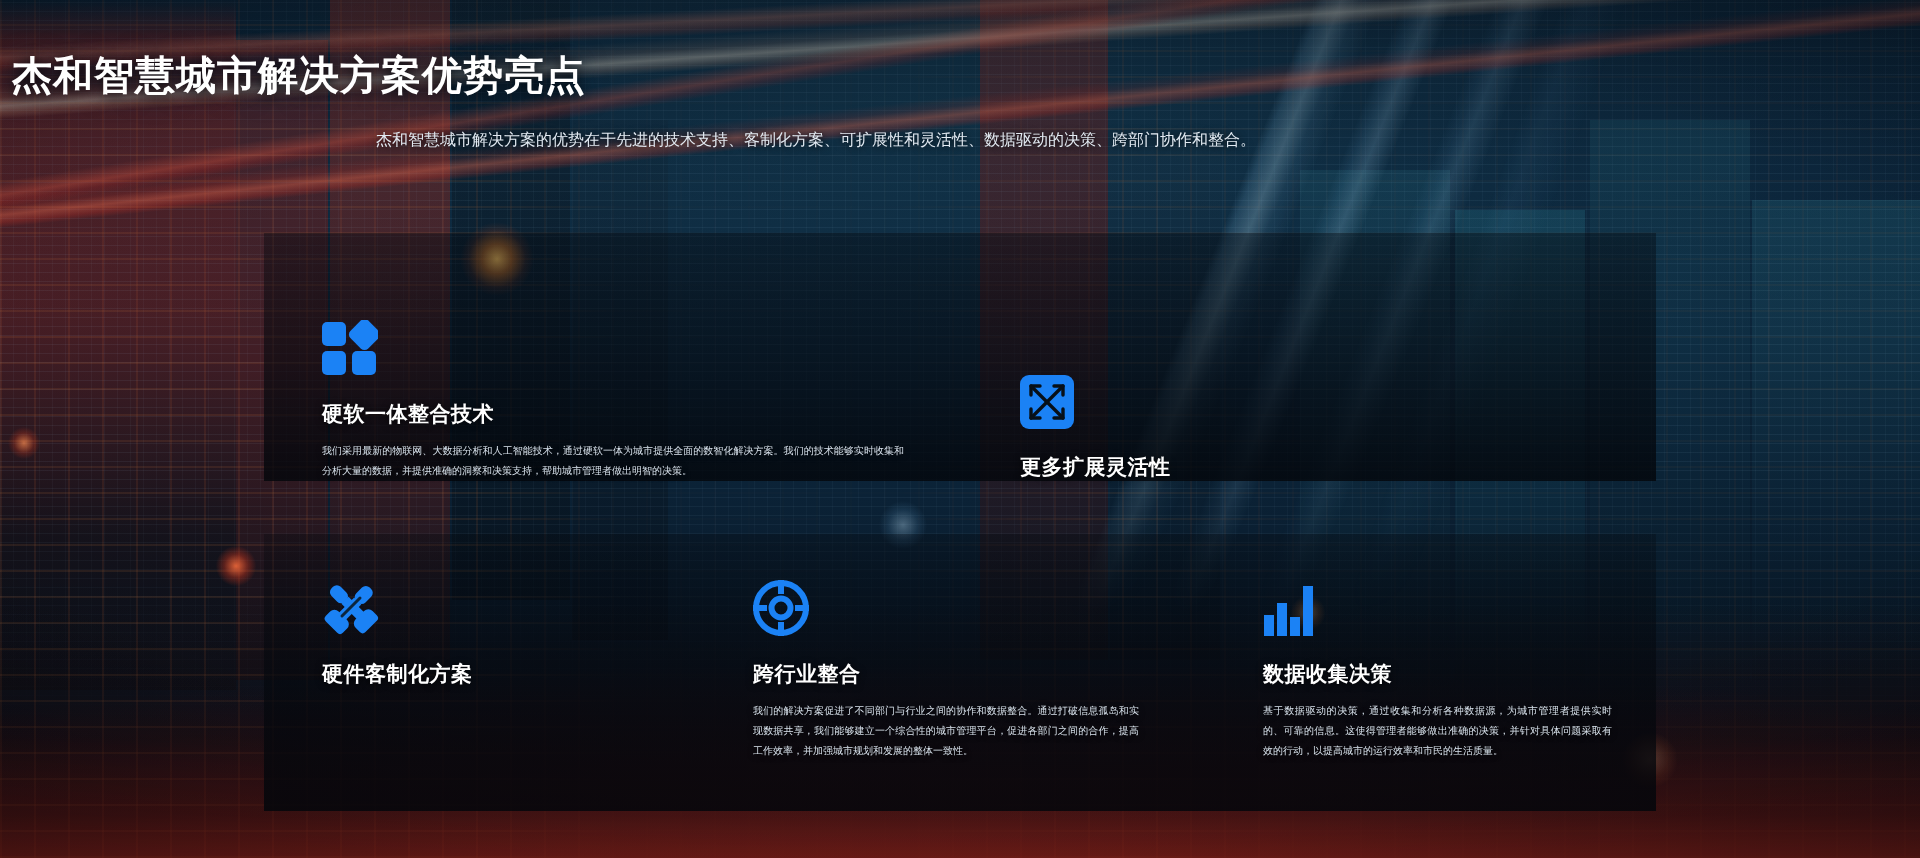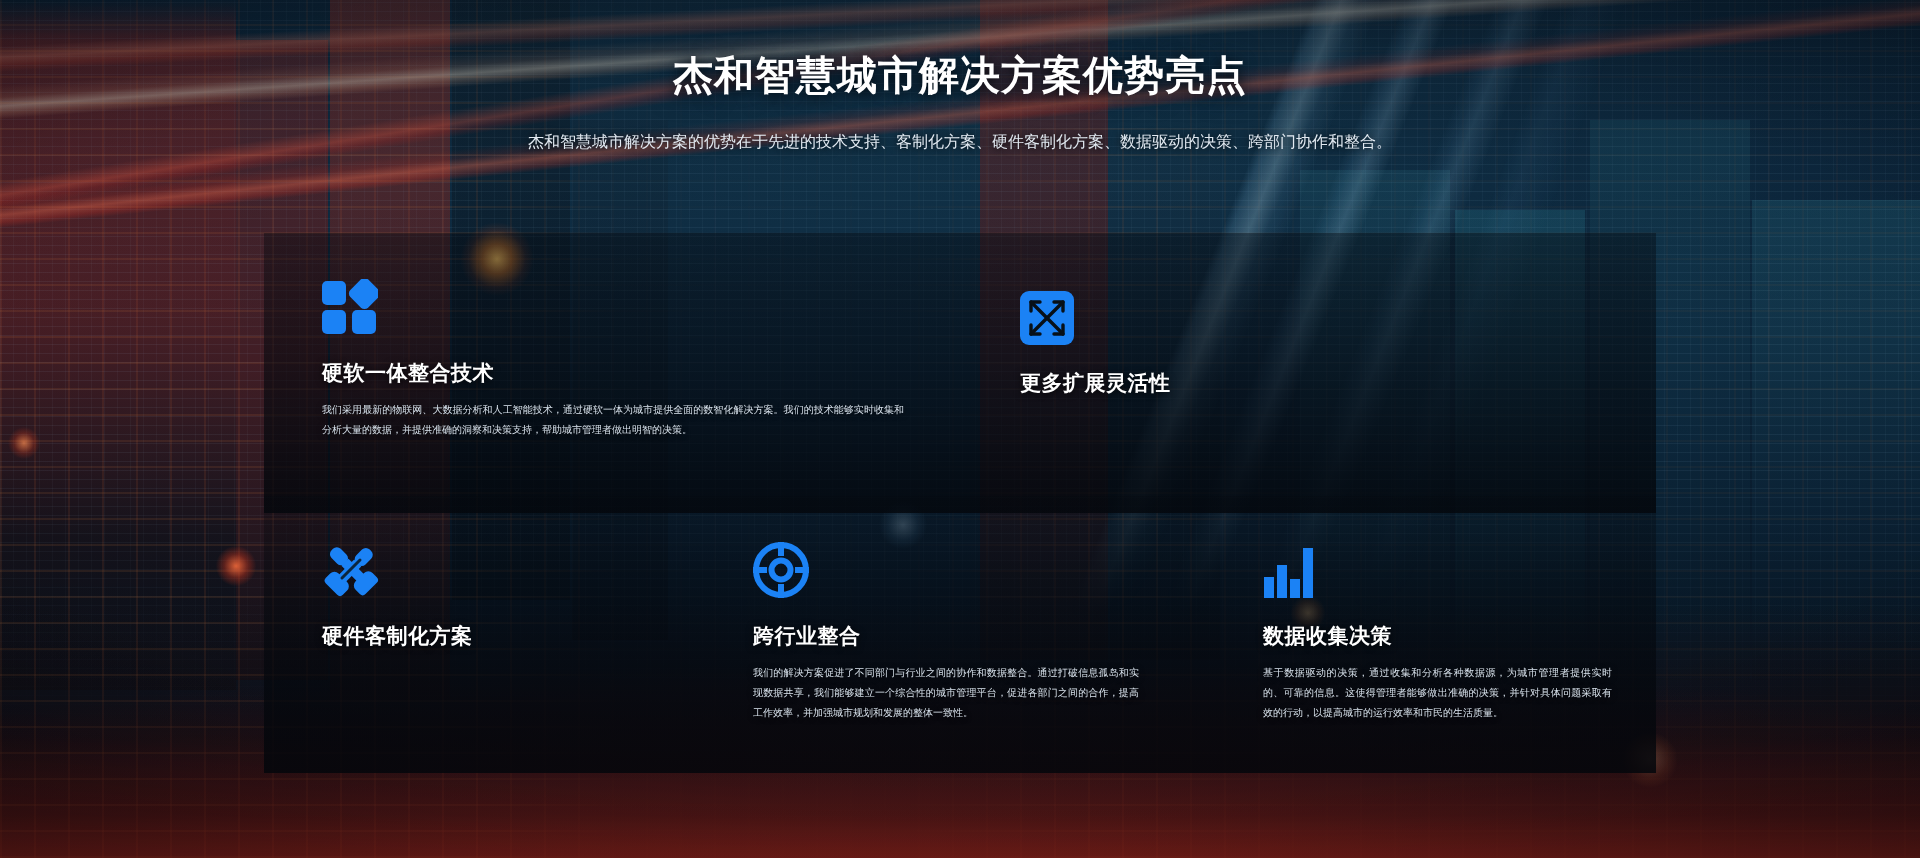--- a/index.html
+++ b/index.html
@@ -85,39 +85,40 @@
   }
   .bg-vignette{
     background:
       radial-gradient(130% 100% at 50% 45%, rgba(0,0,0,0) 42%, rgba(0,0,0,.35) 78%, rgba(0,0,0,.62) 100%),
       linear-gradient(180deg, rgba(4,10,18,.42) 0%, rgba(4,10,18,.12) 18%, rgba(0,0,0,0) 40%);
   }
 
   
   #content{position:absolute;inset:0;}
 
-  .hero{position:absolute;left:0;right:0;top:48px;text-align:center;}
+  .hero{position:absolute;left:12px;right:0;top:48px;font-family:Liberation Mono, monospace;}
   .hero-title{
     font-size:40px;font-weight:700;color:#ffffff;letter-spacing:1px;
     text-shadow:0 2px 14px rgba(0,0,0,.85), 0 0 26px rgba(10,40,70,.7);
     margin:0;
   }
   .hero-sub{
     margin:26px auto 0;max-width:1180px;
     font-size:16px;line-height:1.6;color:#e2eaf2;font-weight:400;
     text-shadow:0 1px 8px rgba(0,0,0,.9);
   }
 
   .panel-top{
-    position:absolute;left:264px;top:233px;width:1392px;height:280px;
+    position:absolute;left:264px;top:233px;width:1392px;height:248px;
     background:linear-gradient(180deg, rgba(4,8,14,.40) 0%, rgba(4,8,14,.66) 62%, rgba(3,6,11,.82) 100%);
     display:flex;
+    align-items:flex-end;
   }
   .panel-bottom{
-    position:absolute;left:264px;top:496px;width:1392px;height:277px;
+    position:absolute;left:264px;top:534px;width:1392px;height:277px;
     display:flex;gap:0;
   }
 
   .card{position:relative;box-sizing:border-box;}
   .card.b{
     background:linear-gradient(180deg, rgba(4,8,14,.30) 0%, rgba(4,8,14,.62) 45%, rgba(3,6,11,.86) 100%);
   }
 
   .card-icon{height:62px;display:flex;align-items:flex-end;}
   .card-title{
@@ -151,21 +152,21 @@
   <div class="bg-layer bg-streaks"></div>
   <div class="bg-layer bg-flares"></div>
   <div class="bg-layer bg-trails"></div>
   <div class="bg-layer bg-bottomroad"></div>
   <div class="bg-layer bg-vignette"></div>
 
   <div id="content">
 
     <div class="hero">
       <h1 class="hero-title">杰和智慧城市解决方案优势亮点</h1>
-      <p class="hero-sub">杰和智慧城市解决方案的优势在于先进的技术支持、客制化方案、硬件客制化方案、数据驱动的决策、跨部门协作和整合。</p>
+      <p class="hero-sub">杰和智慧城市解决方案的优势在于先进的技术支持、客制化方案、可扩展性和灵活性、数据驱动的决策、跨部门协作和整合。</p>
     </div>
 
     <div class="panel-top">
 
       <div class="card c1">
         <div class="card-icon">
           <svg width="56" height="56" viewBox="0 0 56 56" aria-hidden="true">
             <rect x="0" y="2" width="24" height="24" rx="5" class="icon-blue"></rect>
             <g transform="translate(42.5,14.5) rotate(45)">
               <rect x="-12.5" y="-12.5" width="25" height="25" rx="5" class="icon-blue"></rect>

